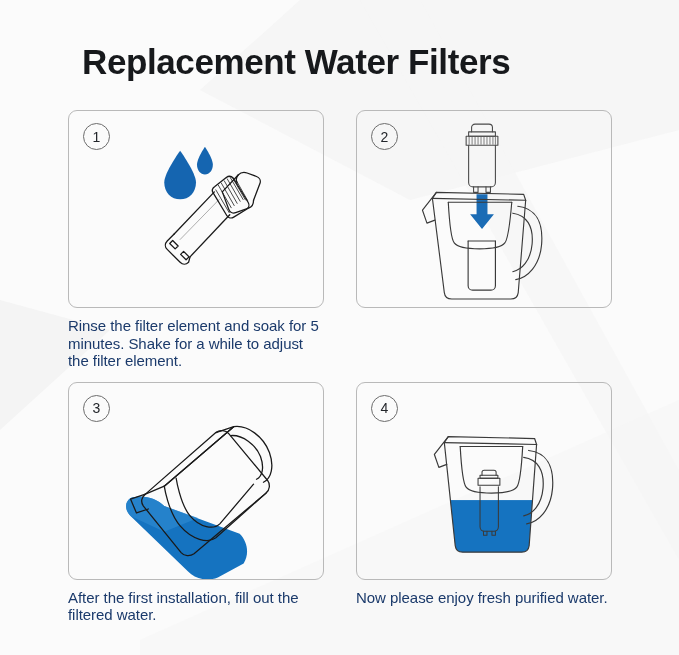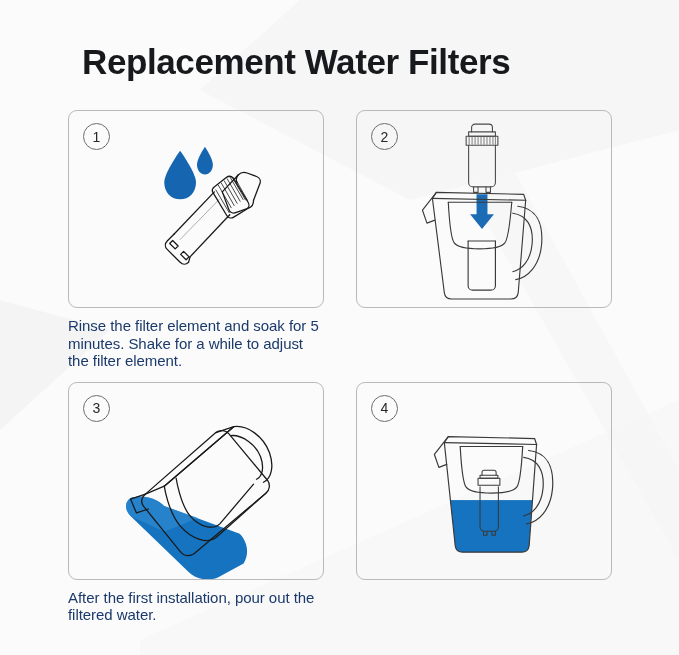--- a/index.html
+++ b/index.html
@@ -237,21 +237,21 @@
 
               <path d="M166 44 C180 42 196 54 202 70 C207 84 204 96 196 100"></path>
               <path d="M163 53 C175 52 188 62 193 74 C197 85 195 94 189 97"></path>
 
               <path d="M77 112 L62 117 L68 131 L80 127"></path>
 
               <path d="M108 96 C108 96 112 122 122 134 C132 146 146 148 152 142 L186 102"></path>
             </g>
           </svg>
         </div>
-        <div class="caption">After the first installation, pour out the filtered water.</div>
+        <div class="caption">After the first installation, fill out the filtered water.</div>
       </div>
 
       <div class="step">
         <div class="panel">
           <div class="badge">4</div>
           <svg class="art" viewBox="0 0 256 198">
             <defs>
               <clipPath id="pitcherClip4">
                 <path d="M88 60 L99 164 C99.5 168 102.5 170.5 106.5 170.5 L166 170.5 C170 170.5 173 168 173.5 164 L181 62 L88 60 Z"></path>
               </clipPath>
@@ -275,18 +275,19 @@
             <g fill="none" stroke="#3a3a3a" stroke-width="1.05" stroke-linejoin="round" stroke-linecap="round">
               <path d="M126 93 L126 90 C126 88.8 127 88 128.2 88 L138 88 C139.2 88 140.2 88.8 140.2 90 L140.2 93"></path>
               <path d="M124 93 L142 93 L142 96 L124 96 Z"></path>
               <path d="M122 96 L144 96 L144 103 L122 103 Z"></path>
               <path d="M124 104.5 L124 145 C124 147.5 126 149.5 128.5 149.5 L138 149.5 C140.5 149.5 142.5 147.5 142.5 145 L142.5 104.5"></path>
               <path d="M127.5 149.5 L127.5 153.5 L131 153.5 L131 149.5"></path>
               <path d="M136 149.5 L136 153.5 L139.5 153.5 L139.5 149.5"></path>
             </g>
           </svg>
         </div>
+        <div class="caption">Now please enjoy fresh purified water.</div>
       </div>
 
     </div>
 
   </div>
 </div>
 
 </body></html>

